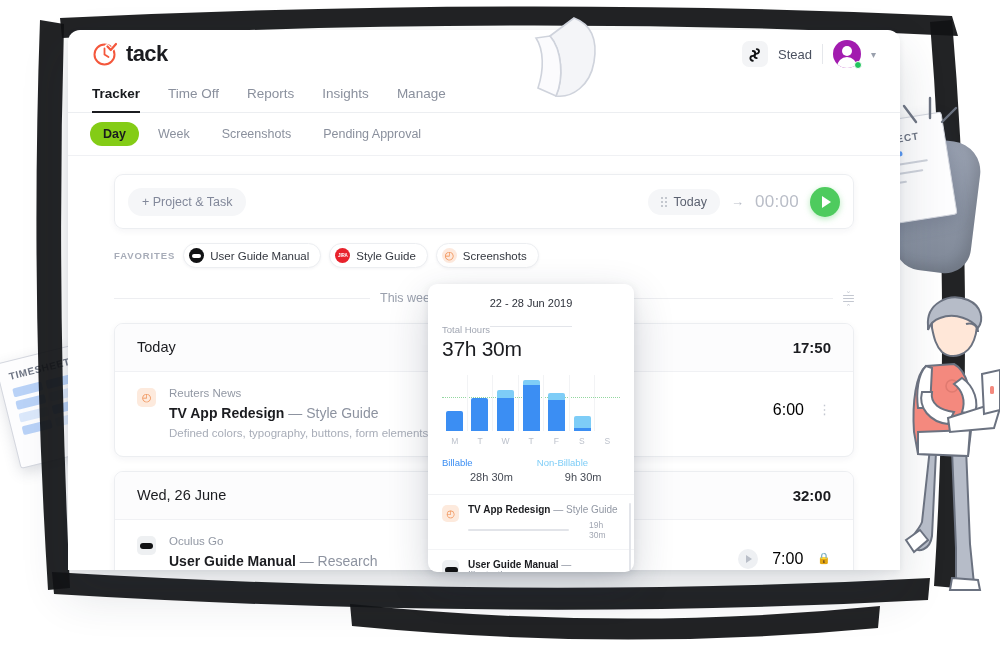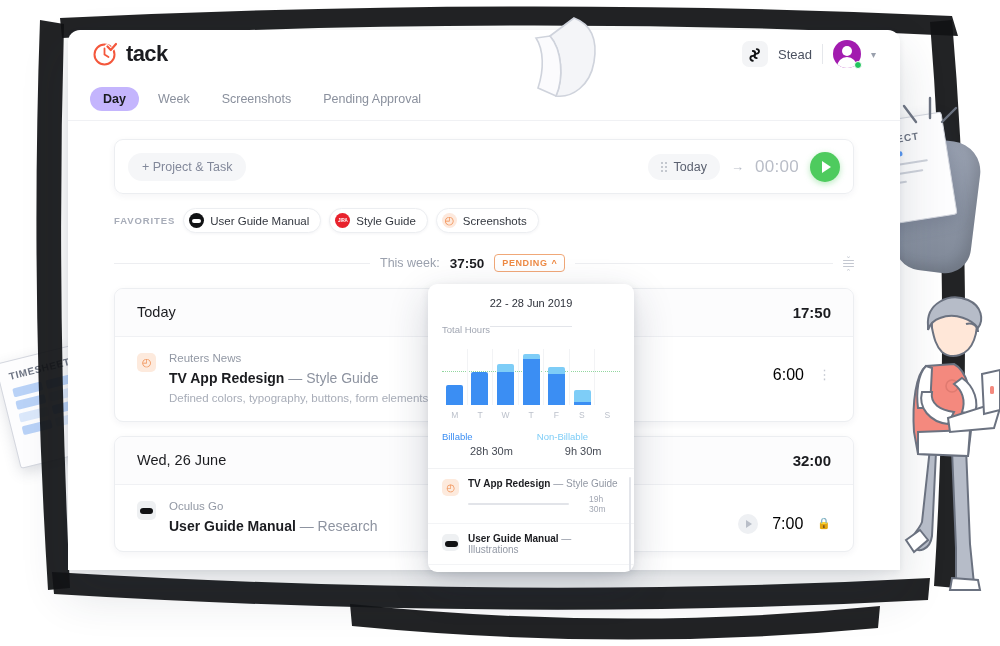--- a/index.html
+++ b/index.html
@@ -82,21 +82,21 @@
 
   
   .main-nav { display:flex; gap: 28px; padding: 0 24px; border-bottom:1px solid #eceef1; }
   .nav-item { font-size: 13.5px; color:#8a909d; padding: 8px 0 11px; position:relative; cursor:pointer; }
   .nav-item.active { color:#191b1f; font-weight:bold; }
   .nav-item.active::after { content:""; position:absolute; left:0; right:0; bottom:-1px; height:2px; background:#1b1c20; }
 
   
   .sub-nav { display:flex; gap: 6px; padding: 9px 22px 9px; align-items:center; border-bottom:1px solid #f0f1f4; }
   .pill { font-size: 12.5px; color:#8a909d; padding: 5px 13px; border-radius: 14px; cursor:pointer; }
-  .pill.active { background:#c4b5fd; color:#191b1f; font-weight:bold; }
+  .pill.active { background:#84cc16; color:#191b1f; font-weight:bold; }
 
   
   .content { padding: 18px 46px 0; background:#fff; }
 
   
   .timer-bar {
     height: 55px; border:1px solid #eceef1; border-radius: 9px;
     box-shadow: 0 2px 7px rgba(40,48,70,.05);
     display:flex; align-items:center; padding: 0 13px; justify-content: space-between;
   }
@@ -311,20 +311,27 @@
           <div class="avatar">
               <div class="head"></div>
               <div class="body"></div>
             </div>
           <span class="dot-online"></span>
         </div>
         <span class="caret">▾</span>
       </div>
     </div>
 
+    <div class="main-nav">
+      <div class="nav-item active">Tracker</div>
+      <div class="nav-item">Time Off</div>
+      <div class="nav-item">Reports</div>
+      <div class="nav-item">Insights</div>
+      <div class="nav-item">Manage</div>
+    </div>
 
     <div class="sub-nav">
       <div class="pill active">Day</div>
       <div class="pill">Week</div>
       <div class="pill">Screenshots</div>
       <div class="pill">Pending Approval</div>
     </div>
 
     <div class="content">
 
@@ -434,20 +441,21 @@
 
     </div>
   </div>
 
   <div class="popup">
     <div class="pop-date">
       <span>22 - 28 Jun 2019</span>
     </div>
     <div class="pop-body">
       <div class="pop-label">Total Hours</div>
+      <div class="pop-total">37h 30m</div>
 
       <div class="chart">
         <div class="goal-line" id="goalLine" style="bottom: 33.0909px;"></div>
         <div class="chart-bars" id="chartBars">
             <div class="bar-slot">
               <div class="bar">
                 <div class="seg-b" style="height: 20.3636px; border-radius: 2px 2px 0px 0px;"></div>
               </div>
             </div>
             <div class="bar-slot">

